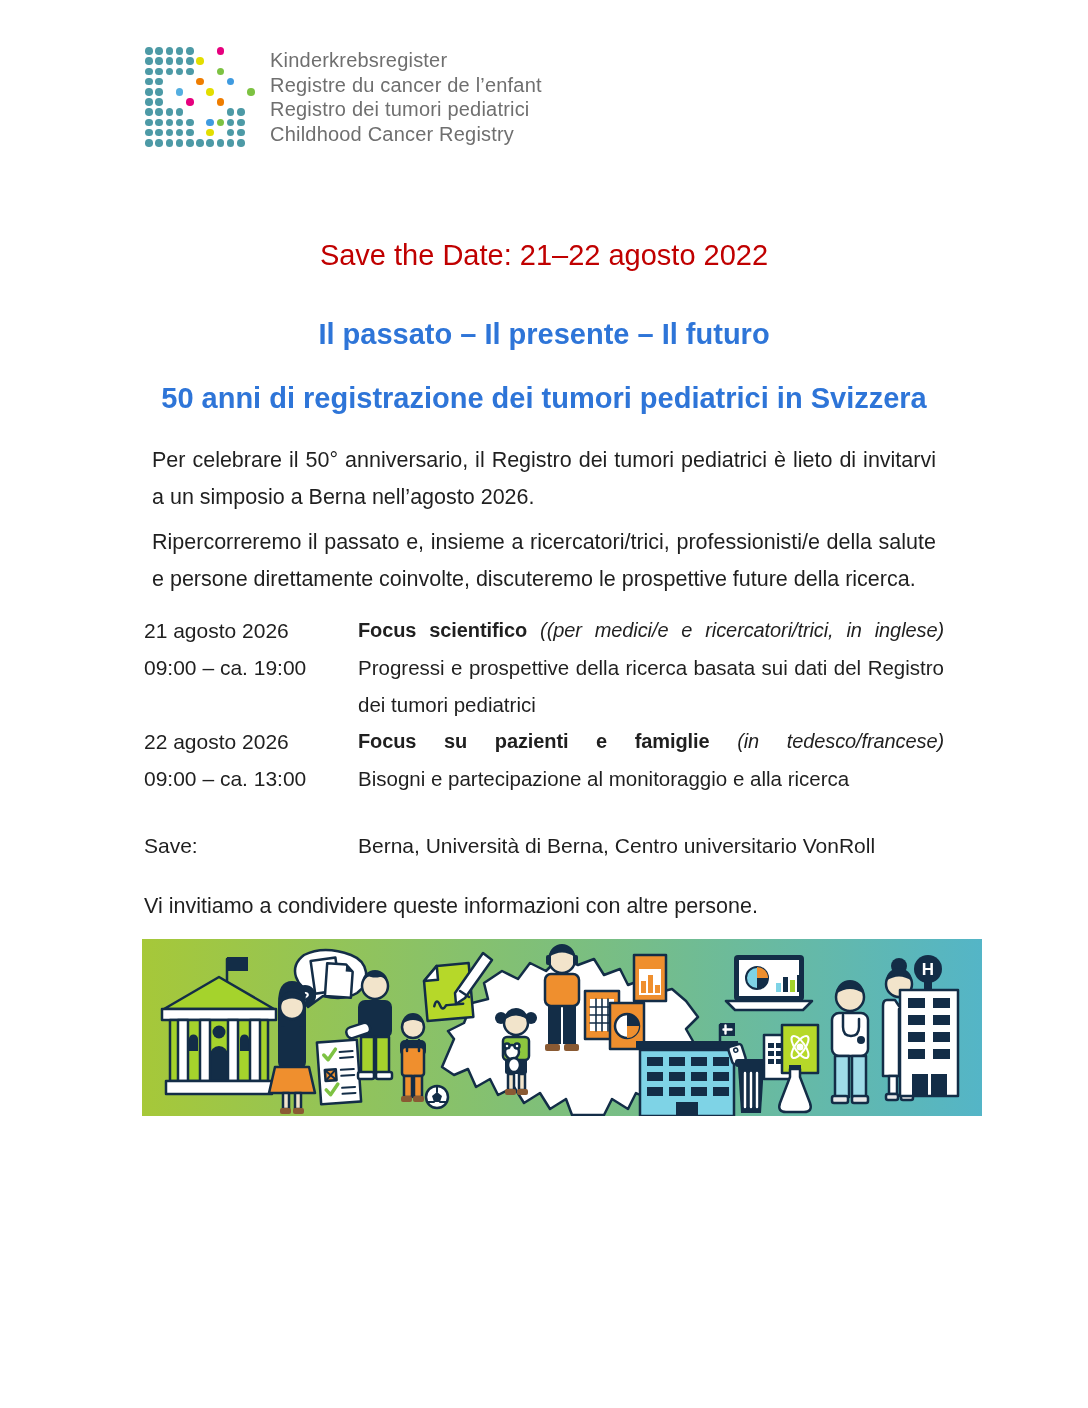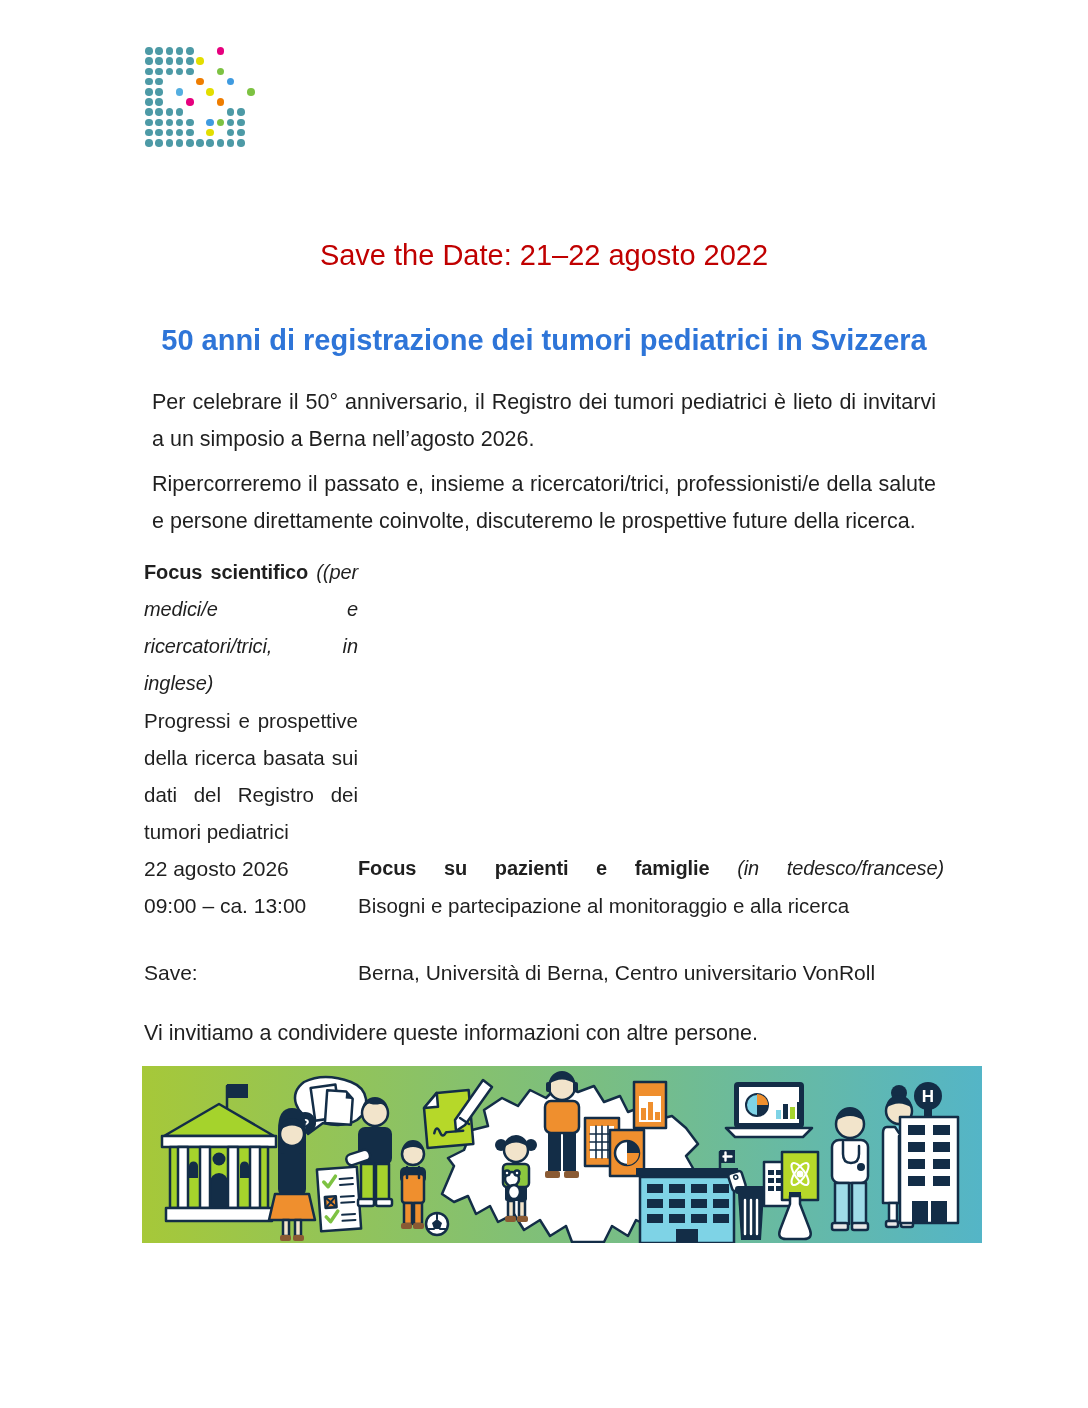--- a/index.html
+++ b/index.html
@@ -149,32 +149,43 @@
         <span class="dot" style="background: rgb(77, 154, 166);"></span>
         <span class="dot" style="background: rgb(77, 154, 166);"></span>
         <span class="dot" style="background: rgb(77, 154, 166);"></span>
         <span class="dot" style="background: rgb(77, 154, 166);"></span>
         <span class="dot" style="background: rgb(77, 154, 166);"></span>
         <span class="dot" style="background: rgb(77, 154, 166);"></span>
         <span class="dot" style="background: rgb(77, 154, 166);"></span>
         <span class="dot" style="background: rgb(77, 154, 166);"></span>
         <span class="dot" style="visibility: hidden;"></span>
       </div>
+    <div class="logo-text">
+      <div>Kinderkrebsregister</div>
+      <div>Registre du cancer de l’enfant</div>
+      <div>Registro dei tumori pediatrici</div>
+      <div>Childhood Cancer Registry</div>
+    </div>
   </div>
 
   <h1 class="save">Save the Date: 21–22 agosto 2022</h1>
+  <h2 class="blue1">Il passato – Il presente – Il futuro</h2>
   <h2 class="blue2">50 anni di registrazione dei tumori pediatrici in Svizzera</h2>
 
   <div class="intro">
     <p>Per celebrare il 50° anniversario, il Registro dei tumori pediatrici è lieto di invitarvi a un simposio a Berna nell’agosto 2026.</p>
     <p>Ripercorreremo il passato e, insieme a ricercatori/trici, professionisti/e della salute e persone direttamente coinvolte, discuteremo le prospettive future della ricerca.</p>
   </div>
 
   <div class="schedule">
     <div class="row">
+      <div class="datecol">
+        <div>21 agosto 2026</div>
+        <div>09:00 – ca. 19:00</div>
+      </div>
       <div>
         <p class="focus-line"><span class="b">Focus scientifico</span> <span class="i">((per medici/e e ricercatori/trici, in inglese)</span></p>
         <p class="desc">Progressi e prospettive della ricerca basata sui dati del Registro dei tumori pediatrici</p>
       </div>
     </div>
     <div class="row">
       <div class="datecol">
         <div>22 agosto 2026</div>
         <div>09:00 – ca. 13:00</div>
       </div>

